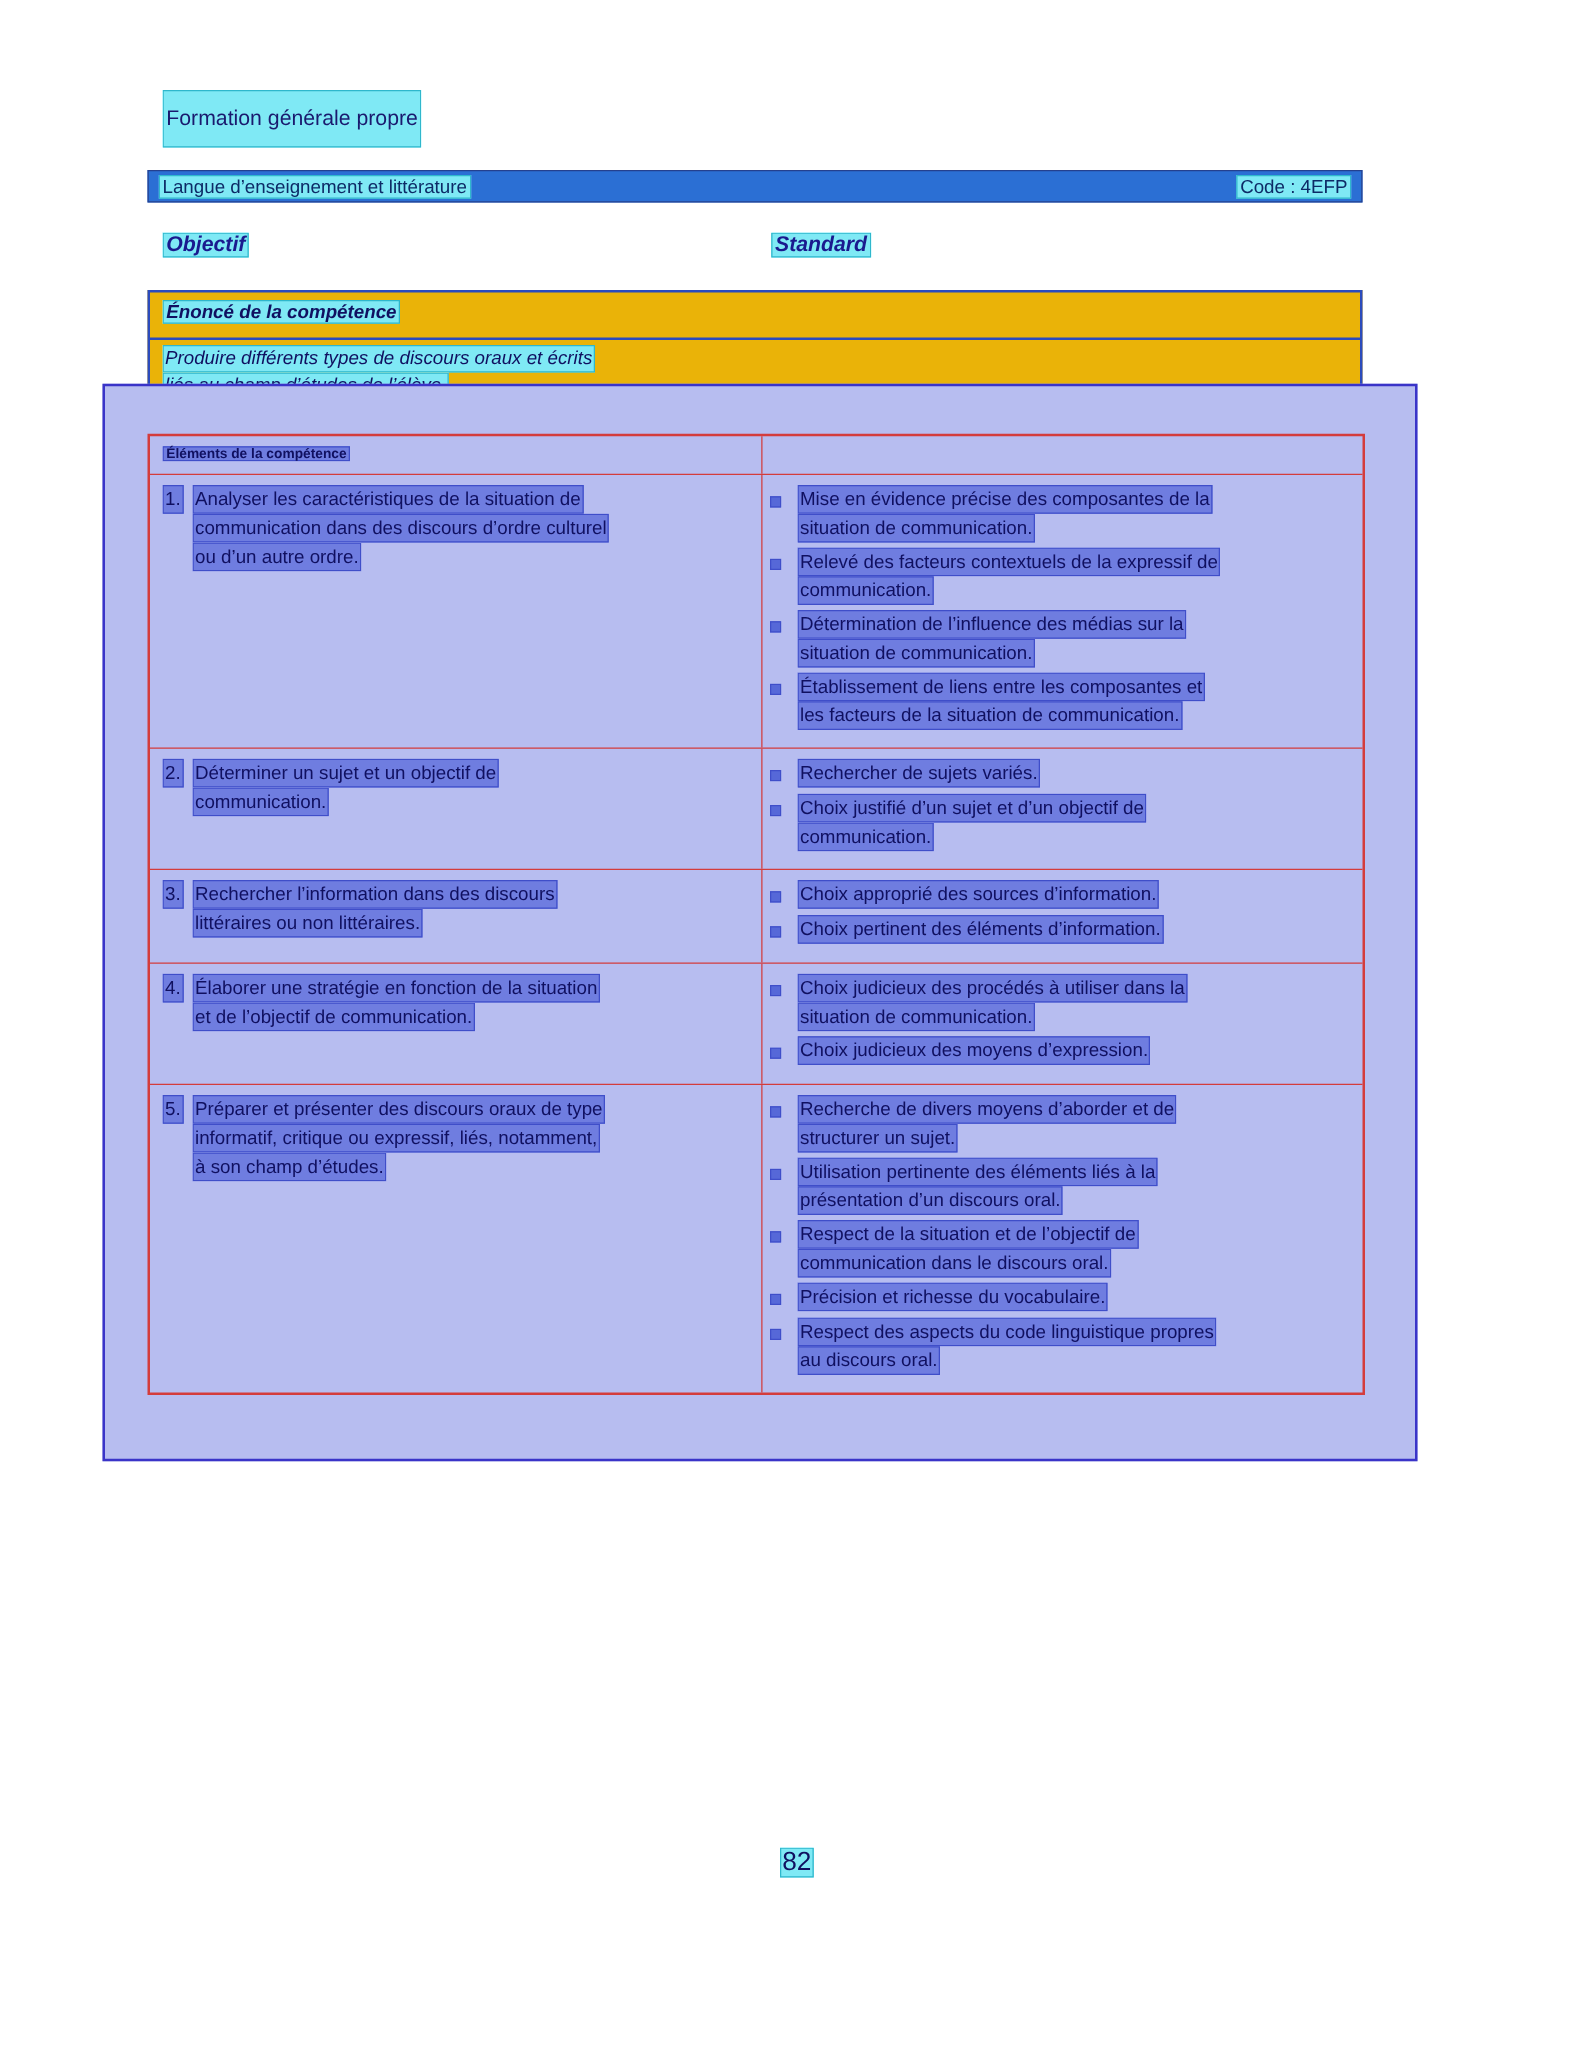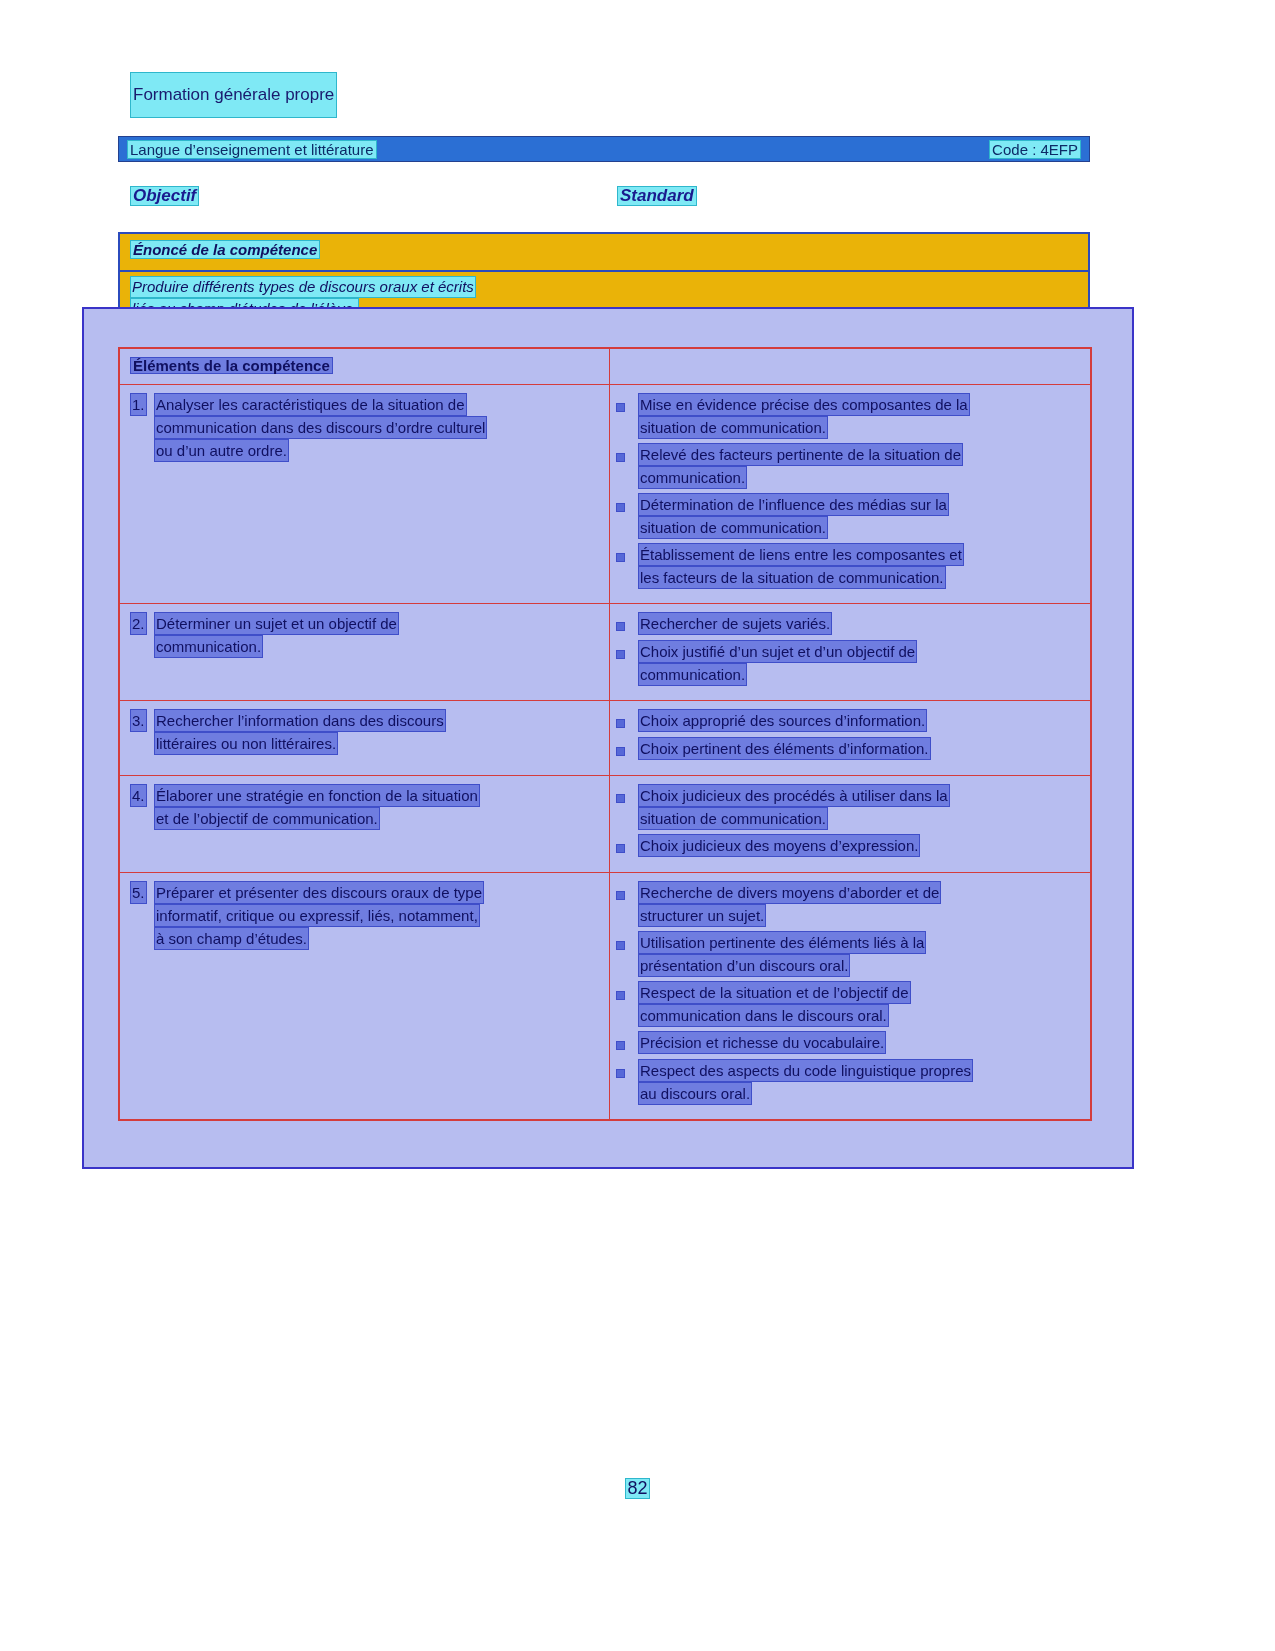--- a/index.html
+++ b/index.html
@@ -163,21 +163,21 @@
     border-right: 1px solid #d43c3c;
   }
   .col-right {
     flex: 1;
     box-sizing: border-box;
     padding: 8px 10px 10px 6px;
   }
 
   .hdr-cell {
     font-weight: bold;
-    font-size: 15px;
+    font-size: 11px;
     color: #101060;
   }
   .hdr-cell span.t {
     display: inline-block;
     padding: 0 3px;
   }
 
   
   .el-item {
     display: flex;
@@ -235,21 +235,21 @@
     padding: 0 2px;
   }
 
   
   #page-number {
     position: absolute;
     left: 0;
     top: 1478px;
     width: 1275px;
     text-align: center;
-    font-size: 18px;
+    font-size: 21px;
     color: #101060;
   }
   #page-number span {
     display: inline-block;
     padding: 0 2px;
   }
 </style>
 </head>
 <body>
 
@@ -302,21 +302,21 @@
         <li>
           <div class="bullet"><i></i></div>
           <div class="ctext">
             <span class="t sel">Mise en évidence précise des composantes de la</span><br>
             <span class="t sel">situation de communication.</span>
           </div>
         </li>
         <li>
           <div class="bullet"><i></i></div>
           <div class="ctext">
-            <span class="t sel">Relevé des facteurs pertinente de la situation de</span><br>
+            <span class="t sel">Relevé des facteurs contextuels de la expressif de</span><br>
             <span class="t sel">communication.</span>
           </div>
         </li>
         <li>
           <div class="bullet"><i></i></div>
           <div class="ctext">
             <span class="t sel">Détermination de l’influence des médias sur la</span><br>
             <span class="t sel">situation de communication.</span>
           </div>
         </li>

